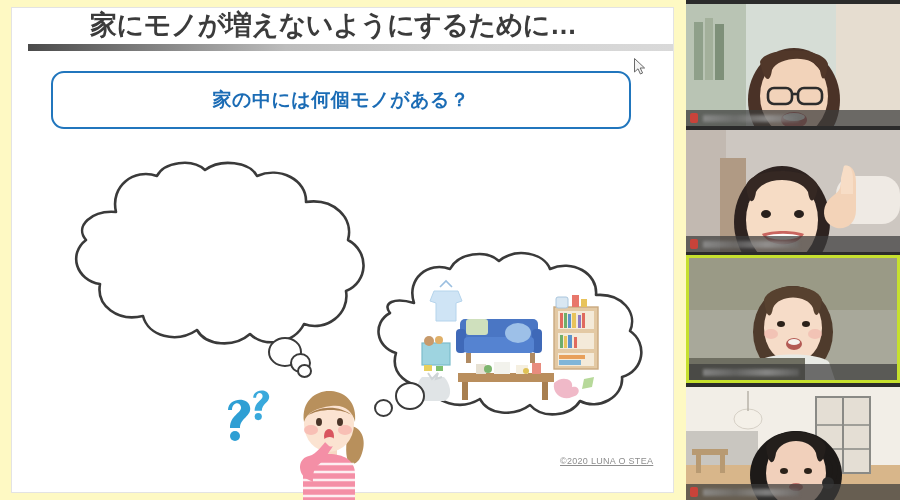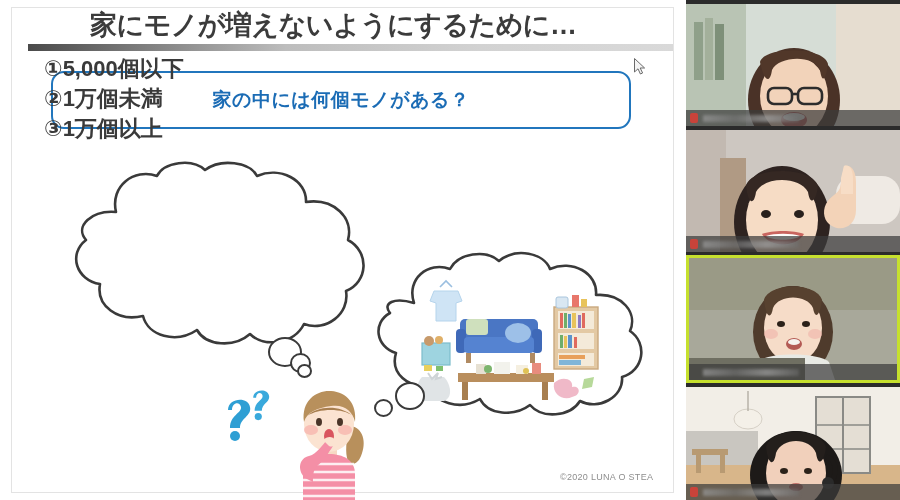--- a/index.html
+++ b/index.html
@@ -6,21 +6,21 @@
   body{
     width:900px;height:500px;overflow:hidden;
     background:#ffffff;
     font-family:"Liberation Sans","DejaVu Sans",sans-serif;
   }
   #app{position:relative;width:900px;height:500px;background:#2b2b2b;}
 
   
   #slide{
     position:absolute;left:0;top:0;width:780px;height:500px;
-    background:#ffffff;overflow:hidden;
+    background:#fef9c3;overflow:hidden;
   }
   #slide-frame{
     position:absolute;left:11px;top:7px;width:663px;height:486px;
     border:1px solid #e3e3e3;background:#ffffff;box-sizing:border-box;
   }
 
   
   .slide-title{
     position:absolute;left:90px;top:6px;width:520px;height:38px;
     font-size:27px;font-weight:bold;color:#3b3b3b;
@@ -62,22 +62,22 @@
 
   
   .minibub{position:absolute;border:2.4px solid #3a3a3a;border-radius:50%;background:#fff;}
 
   
   .person{position:absolute;left:283px;top:382px;width:92px;height:118px;}
   .qmarks{position:absolute;left:218px;top:388px;width:70px;height:70px;}
 
   
   .copyright{
-    position:absolute;left:560px;top:472px;
-    font-size:9px;color:#8e8e8e;letter-spacing:0.3px;white-space:nowrap;
+    position:absolute;left:560px;top:456px;
+    font-size:9px;color:#8e8e8e;letter-spacing:0.3px;white-space:nowrap;text-decoration:underline;
   }
 
   
   #videopanel{
     position:absolute;left:686px;top:0;width:214px;height:500px;
     background:#2b2b2b;
   }
   .tile{position:absolute;left:0;width:214px;overflow:hidden;background:#202020;}
   .tile .feed{position:absolute;left:0;top:0;width:100%;height:100%;}
   .tile.active{border:3px solid #c6e02e;box-sizing:border-box;}
@@ -121,25 +121,20 @@
       <polygon points="0.5,0.5 0.5,14 4,10.8 6.4,16 8.6,15 6.2,10 10.6,10" fill="#f4f4f4" stroke="#6a6a6a" stroke-width="1"></polygon>
     </svg>
 
     <svg class="cloud-answers" viewBox="0 0 330 190">
       <path d="M58 52 C52 26 76 8 99 16 C106 2 134 -2 147 10 C163 -2 192 2 199 16
                C222 6 249 20 248 42 C276 38 296 58 290 80 C312 92 310 122 288 131
                C292 154 268 172 246 164 C236 184 206 188 192 174 C176 188 148 186 139 170
                C118 184 90 176 85 156 C60 162 38 146 42 124 C18 120 10 94 28 80
                C16 66 34 50 58 52 Z" fill="#ffffff" stroke="#3a3a3a" stroke-width="2.6" stroke-linejoin="round"></path>
     </svg>
-    <div class="answers">
-      <div>①5,000個以下</div>
-      <div>②1万個未満</div>
-      <div>③1万個以上</div>
-    </div>
 
     <svg class="cloud-room" viewBox="0 0 290 175">
       <path d="M48 58 C40 34 62 16 84 24 C92 8 120 4 133 16 C150 2 178 8 184 24
                C206 14 232 28 230 50 C256 48 272 68 264 86 C282 98 278 126 256 132
                C258 152 232 166 214 156 C204 172 176 174 164 160 C148 172 122 170 114 154
                C94 166 68 158 64 140 C42 144 24 128 30 108 C10 102 6 78 24 68
                C16 58 28 52 48 58 Z" fill="#ffffff" stroke="#3a3a3a" stroke-width="2.6" stroke-linejoin="round"></path>
 
       <g>
         <path d="M74 42 L80 36 L86 42" fill="none" stroke="#9bbfe0" stroke-width="1.6"></path>

